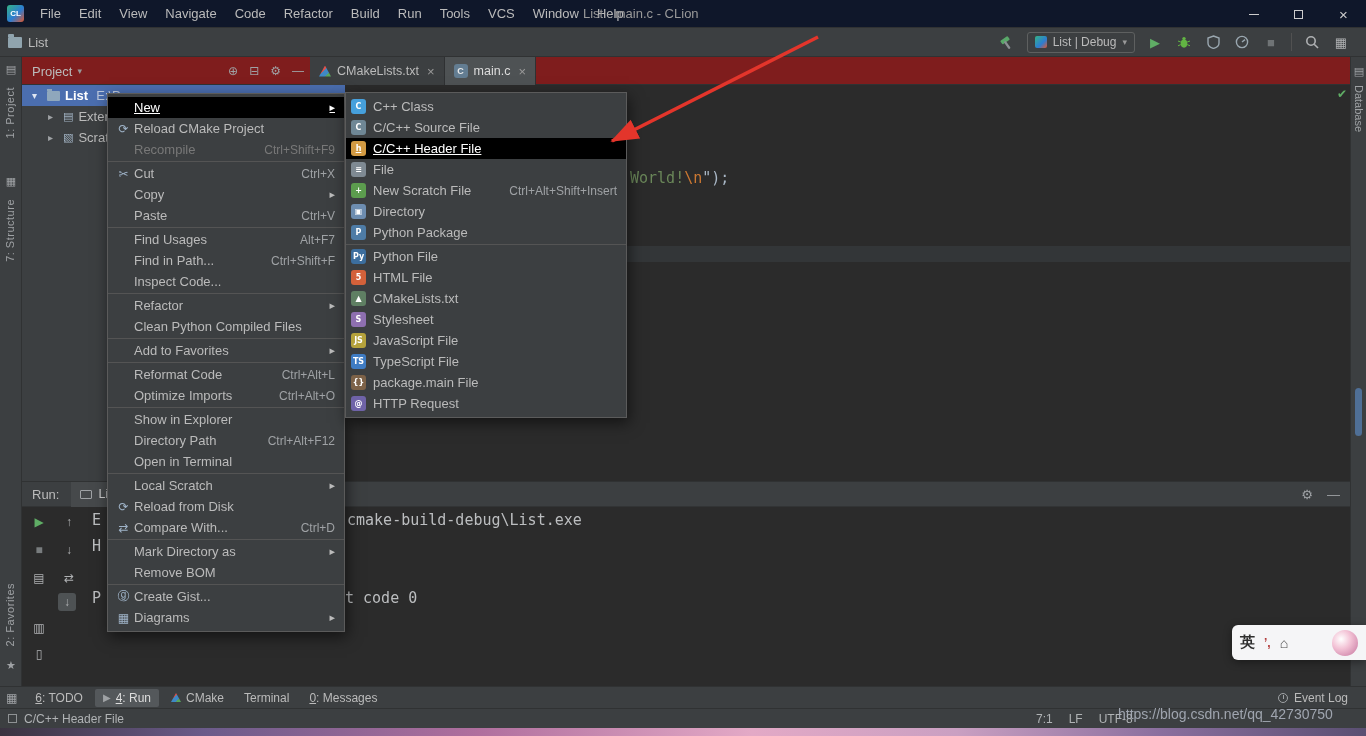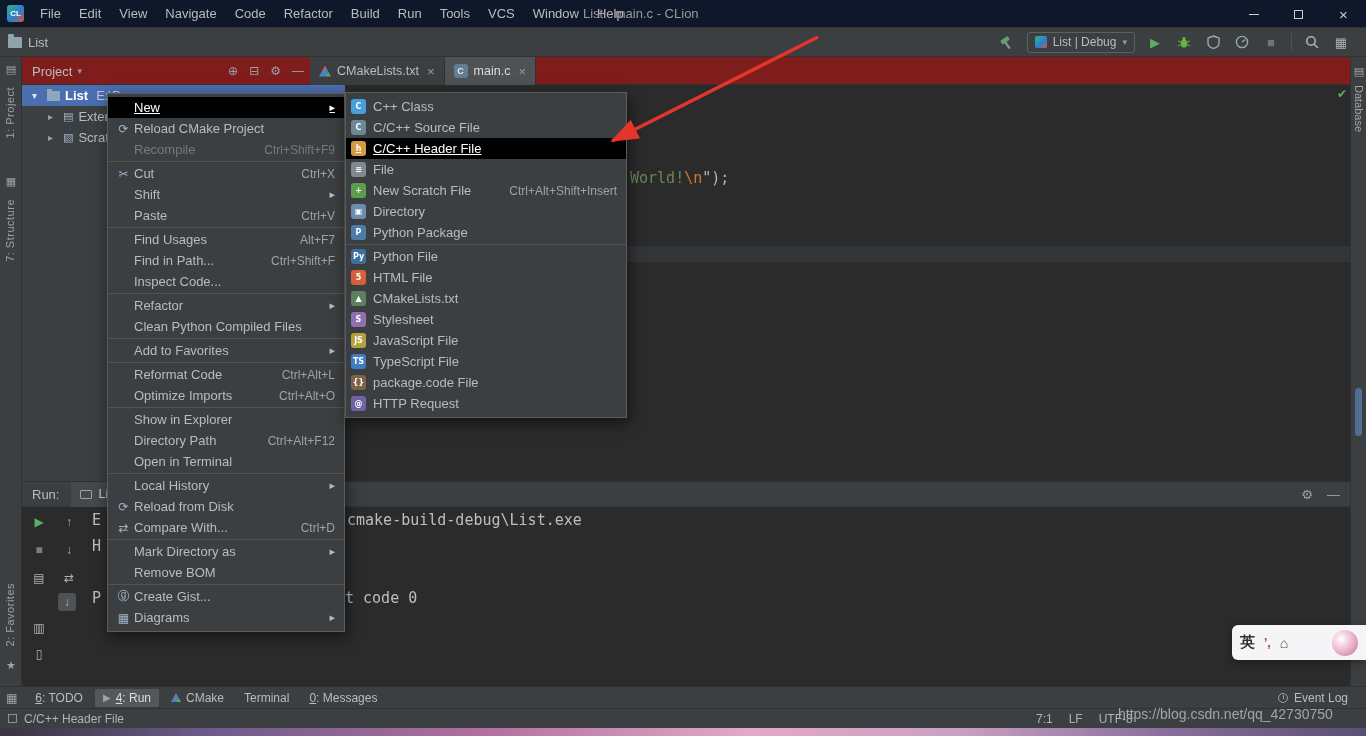--- a/index.html
+++ b/index.html
@@ -315,21 +315,21 @@
         <span class="sc">Ctrl+Shift+F9</span>
       </div>
       <div class="msep"></div>
       <div class="mi">
         <span class="ico">✂</span>
         <span class="lbl">Cut</span>
         <span class="sc">Ctrl+X</span>
       </div>
       <div class="mi">
         <span class="ico"></span>
-        <span class="lbl">Shift</span>
+        <span class="lbl">Copy</span>
         <span class="arr">▸</span>
       </div>
       <div class="mi">
         <span class="ico"></span>
         <span class="lbl">Paste</span>
         <span class="sc">Ctrl+V</span>
       </div>
       <div class="msep"></div>
       <div class="mi">
         <span class="ico"></span>
@@ -382,21 +382,21 @@
         <span class="lbl">Directory Path</span>
         <span class="sc">Ctrl+Alt+F12</span>
       </div>
       <div class="mi">
         <span class="ico"></span>
         <span class="lbl">Open in Terminal</span>
       </div>
       <div class="msep"></div>
       <div class="mi">
         <span class="ico"></span>
-        <span class="lbl">Local History</span>
+        <span class="lbl">Local Scratch</span>
         <span class="arr">▸</span>
       </div>
       <div class="mi">
         <span class="ico">⟳</span>
         <span class="lbl">Reload from Disk</span>
       </div>
       <div class="mi">
         <span class="ico">⇄</span>
         <span class="lbl">Compare With...</span>
         <span class="sc">Ctrl+D</span>
@@ -473,21 +473,21 @@
       <div class="mi">
         <span class="fico" style="background: rgb(181, 162, 60);">JS</span>
         <span class="lbl">JavaScript File</span>
       </div>
       <div class="mi">
         <span class="fico" style="background: rgb(63, 124, 195);">TS</span>
         <span class="lbl">TypeScript File</span>
       </div>
       <div class="mi">
         <span class="fico" style="background: rgb(125, 98, 72);">{}</span>
-        <span class="lbl">package.code File</span>
+        <span class="lbl">package.main File</span>
       </div>
       <div class="mi">
         <span class="fico" style="background: rgb(111, 99, 168);">@</span>
         <span class="lbl">HTTP Request</span>
       </div>
     </div>
 
   <div id="toolwinbar">
     <span class="switcher">▦</span>
     <span style="display:flex">

